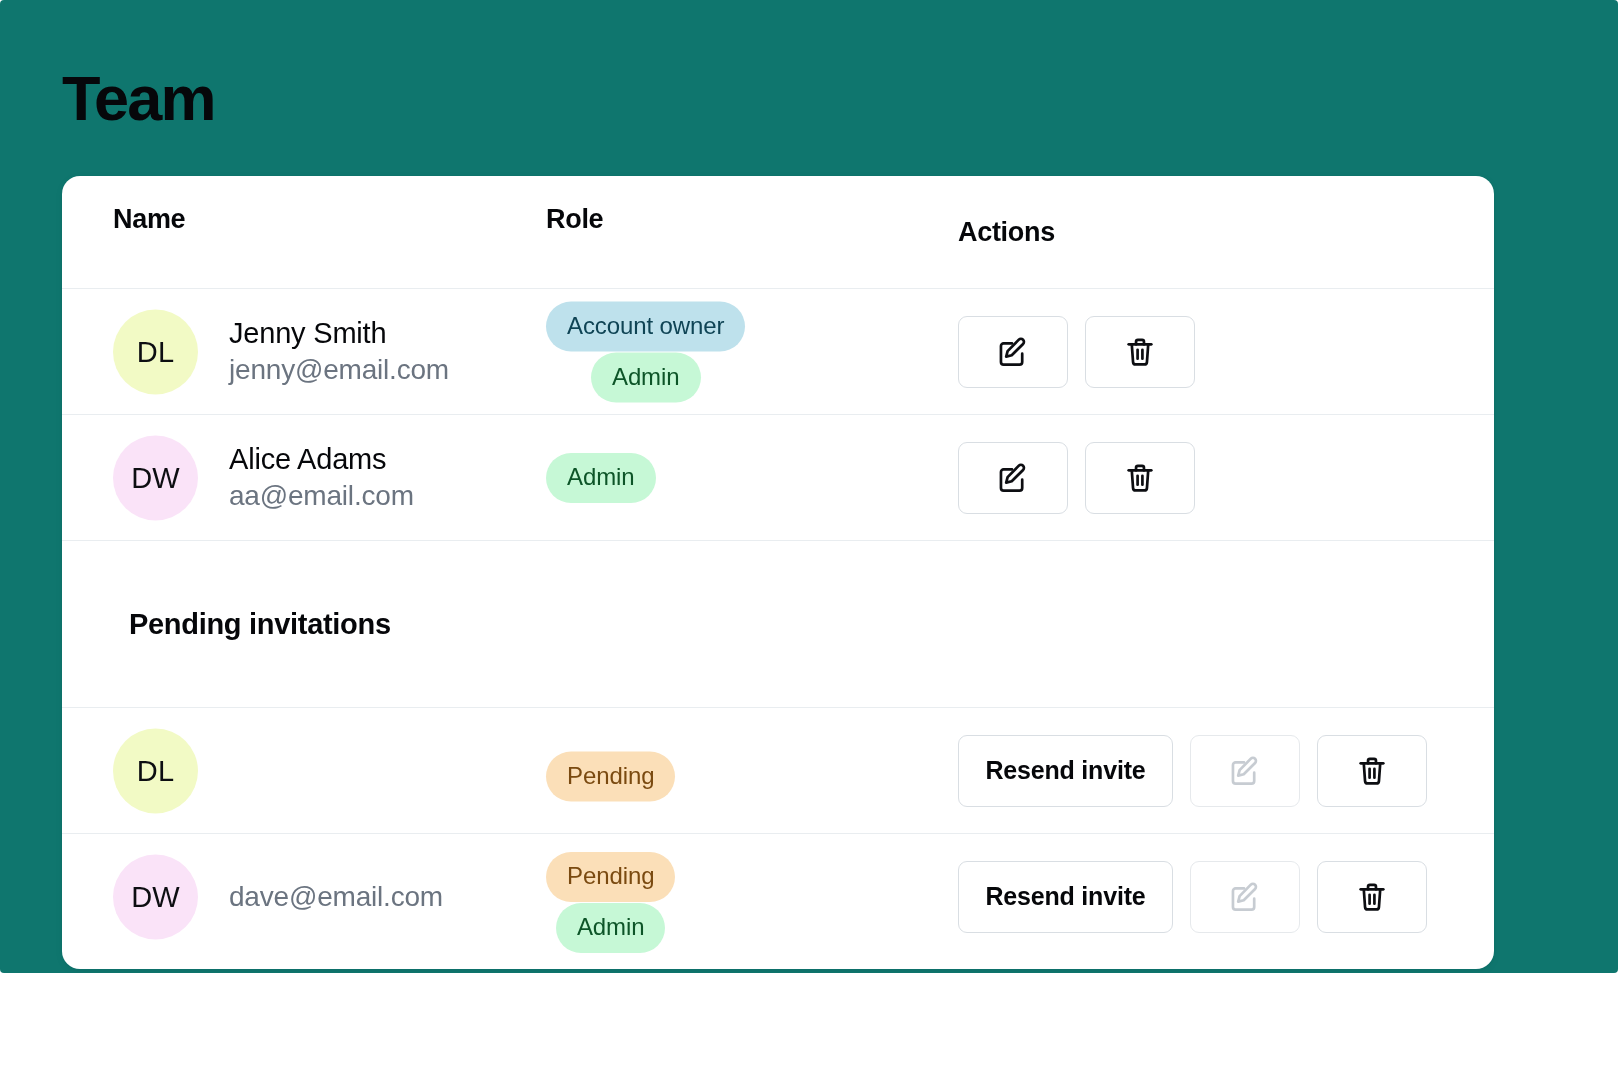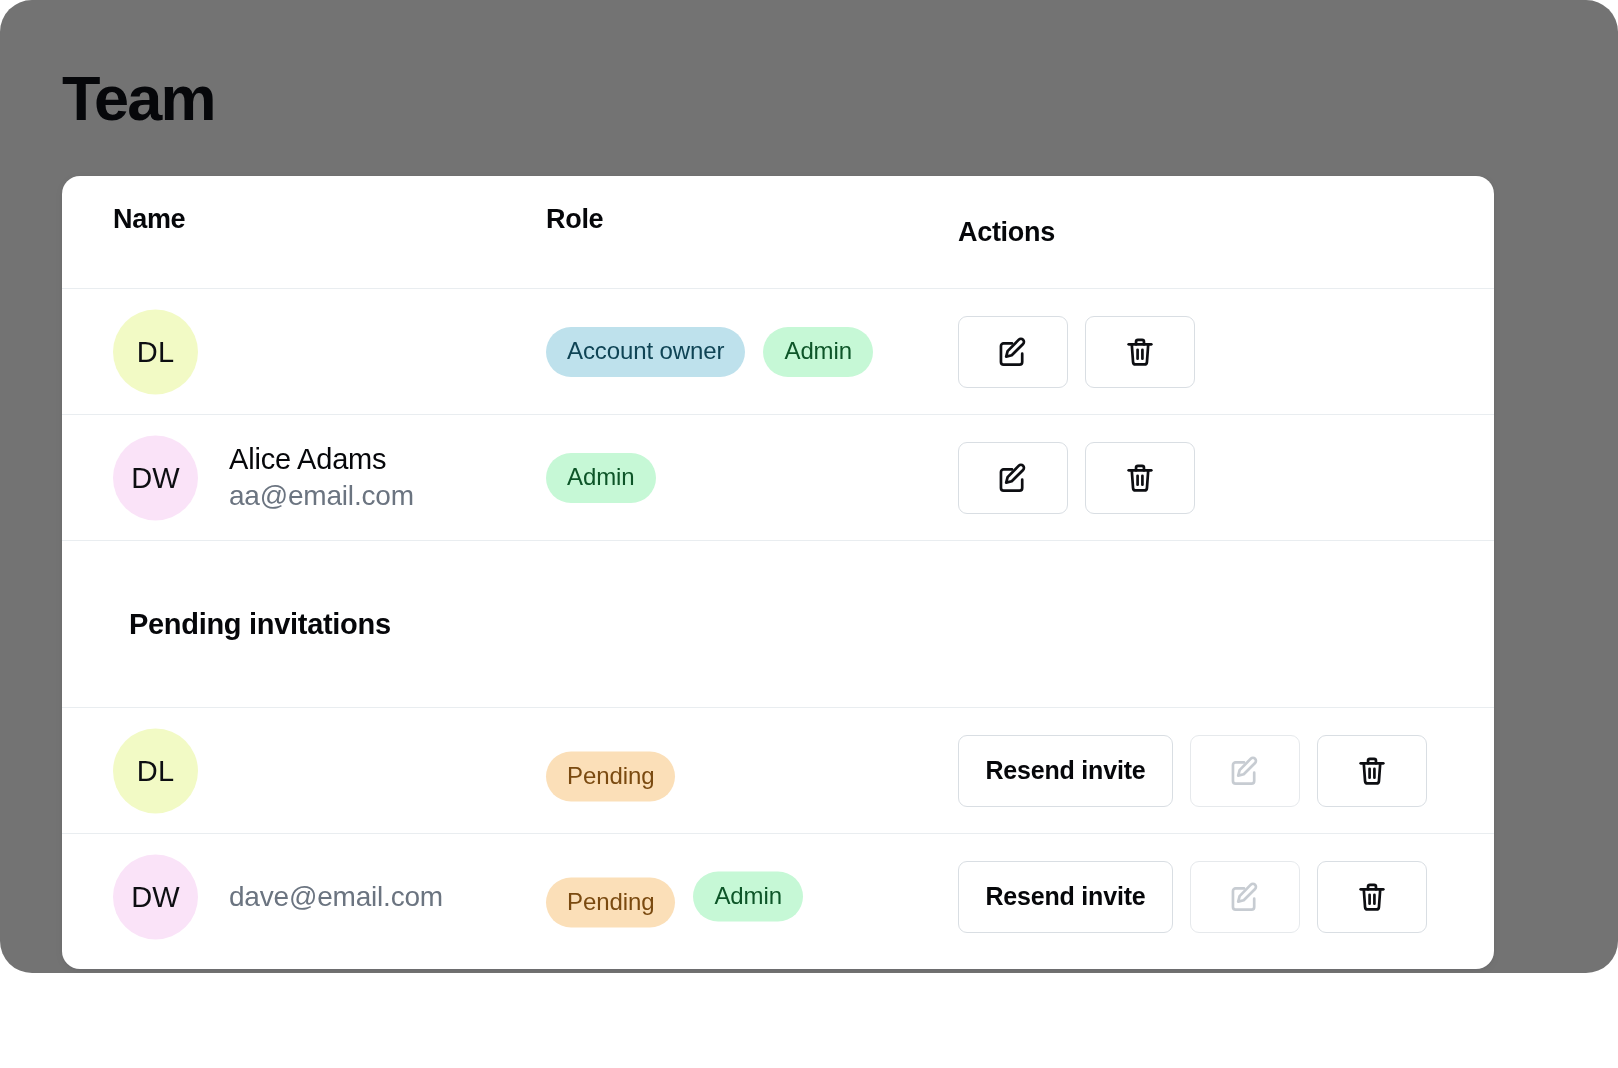--- a/index.html
+++ b/index.html
@@ -6,22 +6,22 @@
 
   html, body {
     width: 1618px;
     height: 1068px;
     background: #ffffff;
   }
 
   .page {
     width: 1618px;
     height: 973px;
-    background: #737373;
-    border-radius: 32px;
+    background: #0f766e;
+    border-radius: 4px;
     position: relative;
     overflow: hidden;
     font-family: "Liberation Sans", sans-serif;
     -webkit-font-smoothing: antialiased;
   }
 
   
   .page-title {
     position: absolute;
     left: 62px;
@@ -121,22 +121,23 @@
     white-space: nowrap;
   }
 
   
   .badges {
     position: absolute;
     left: 484px;
     top: 50%;
     transform: translateY(-50%);
     display: flex;
-    gap: 18px;
+    gap: 1px;
     align-items: center;
+    flex-direction: column;
   }
   .badge {
     border-radius: 999px;
     font-size: 24px;
     line-height: 1;
     padding: 12px 21px 14px;
     white-space: nowrap;
     letter-spacing: -0.1px;
   }
   .badge.owner   { background: #bee1ec; color: #0f4455; }
@@ -207,20 +208,24 @@
 
     <div class="thead">
       <div class="th name">Name</div>
       <div class="th role">Role</div>
       <div class="th actions">Actions</div>
     </div>
     <div class="divider"></div>
 
     <div class="row">
       <div class="avatar yellow">DL</div>
+      <div class="identity">
+        <div class="person-name">Jenny Smith</div>
+        <div class="person-email">jenny@email.com</div>
+      </div>
       <div class="badges">
         <span class="badge owner">Account owner</span>
         <span class="badge admin">Admin</span>
       </div>
       <div class="actions">
         <button class="btn icon-btn">
           <span>
             <svg width="34" height="34" viewBox="0 0 24 24" fill="none" stroke="#0d0e12" stroke-width="1.9" stroke-linecap="round" stroke-linejoin="round">
               <path d="M18.5 13.2V19a1.9 1.9 0 0 1-1.9 1.9H5.4A1.9 1.9 0 0 1 3.5 19V7.8a1.9 1.9 0 0 1 1.9-1.9h5.9"></path>
               <path d="M16.1 3.3a2.1 2.1 0 0 1 3 3l-8 8-3.9 1 1-3.9z"></path>

